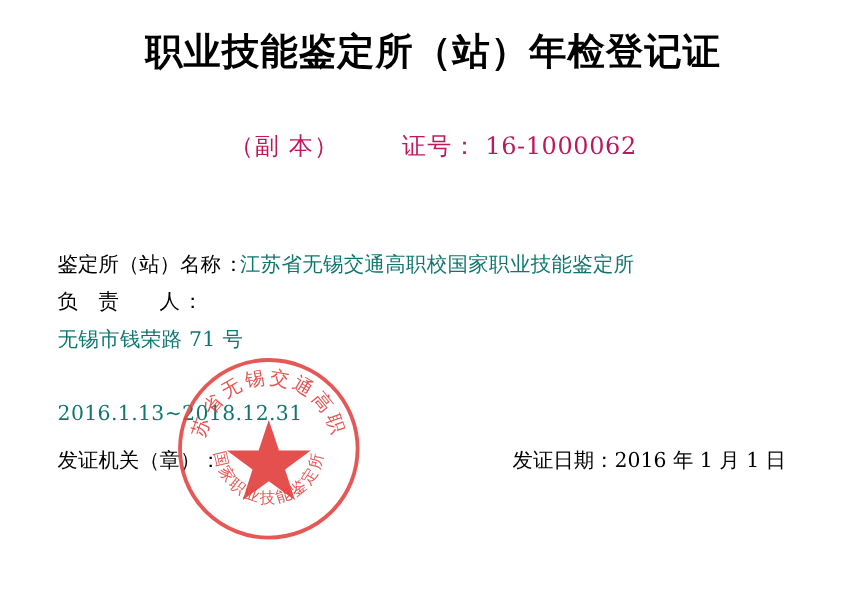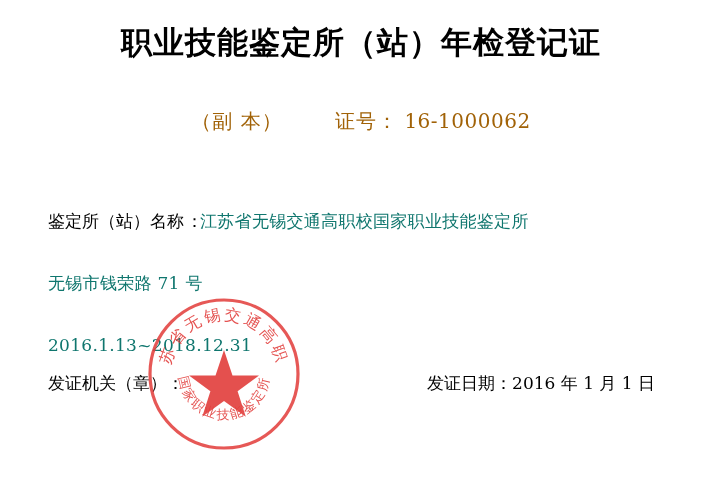--- a/index.html
+++ b/index.html
@@ -32,21 +32,21 @@
   }
 
   
   .subrow {
     position: absolute;
     top: 108px;
     left: 0;
     width: 722px;
     text-align: center;
     font-size: 20px;
-    color: #a16207;
+    color: #be185d;
   }
   .subrow .copy-label {
     letter-spacing: 1px;
   }
   .subrow .cert-no-label {
     margin-left: 46px;
     letter-spacing: 1px;
   }
   .subrow .cert-no-value {
     letter-spacing: 0.5px;
@@ -132,20 +132,21 @@
   </div>
 
   <div class="fields">
 
     <div class="field-row">
       <span class="field-label solid"><span>鉴定所（站）名称</span><span class="colon">：</span></span>
       <span class="field-value">江苏省无锡交通高职校国家职业技能鉴定所</span>
     </div>
 
     <div class="field-row">
+      <span class="field-label solid"><span>负　责　　人</span><span class="colon">：</span></span>
     </div>
 
     <div class="field-row">
       <span class="field-value">无锡市钱荣路 71 号</span>
     </div>
 
     <div class="field-row">
     </div>
 
     <div class="field-row">

